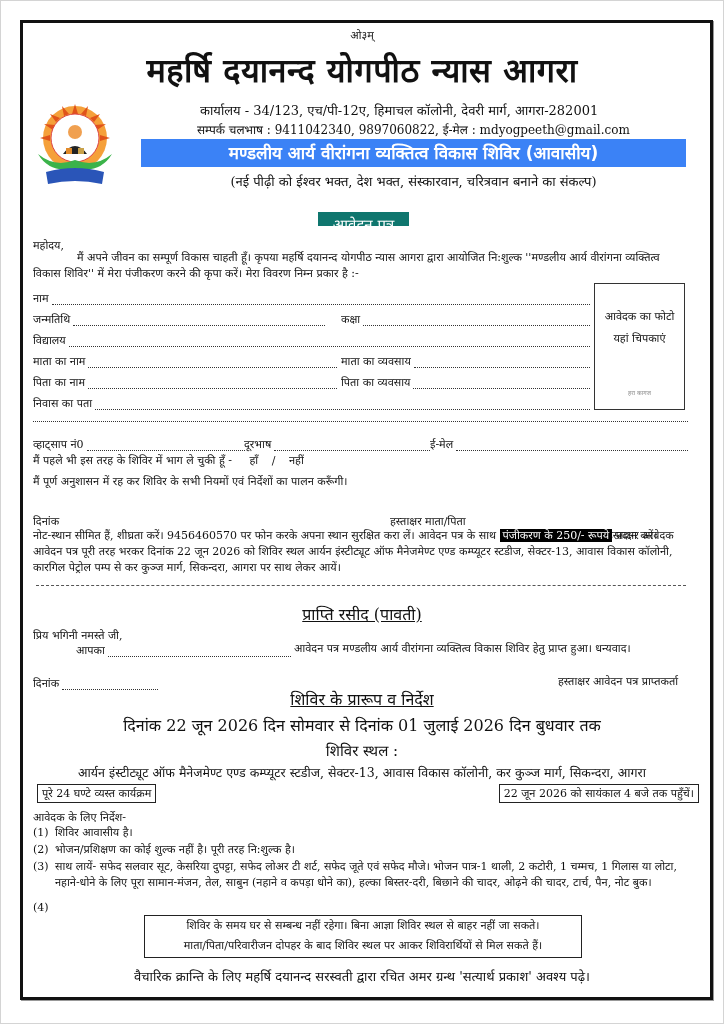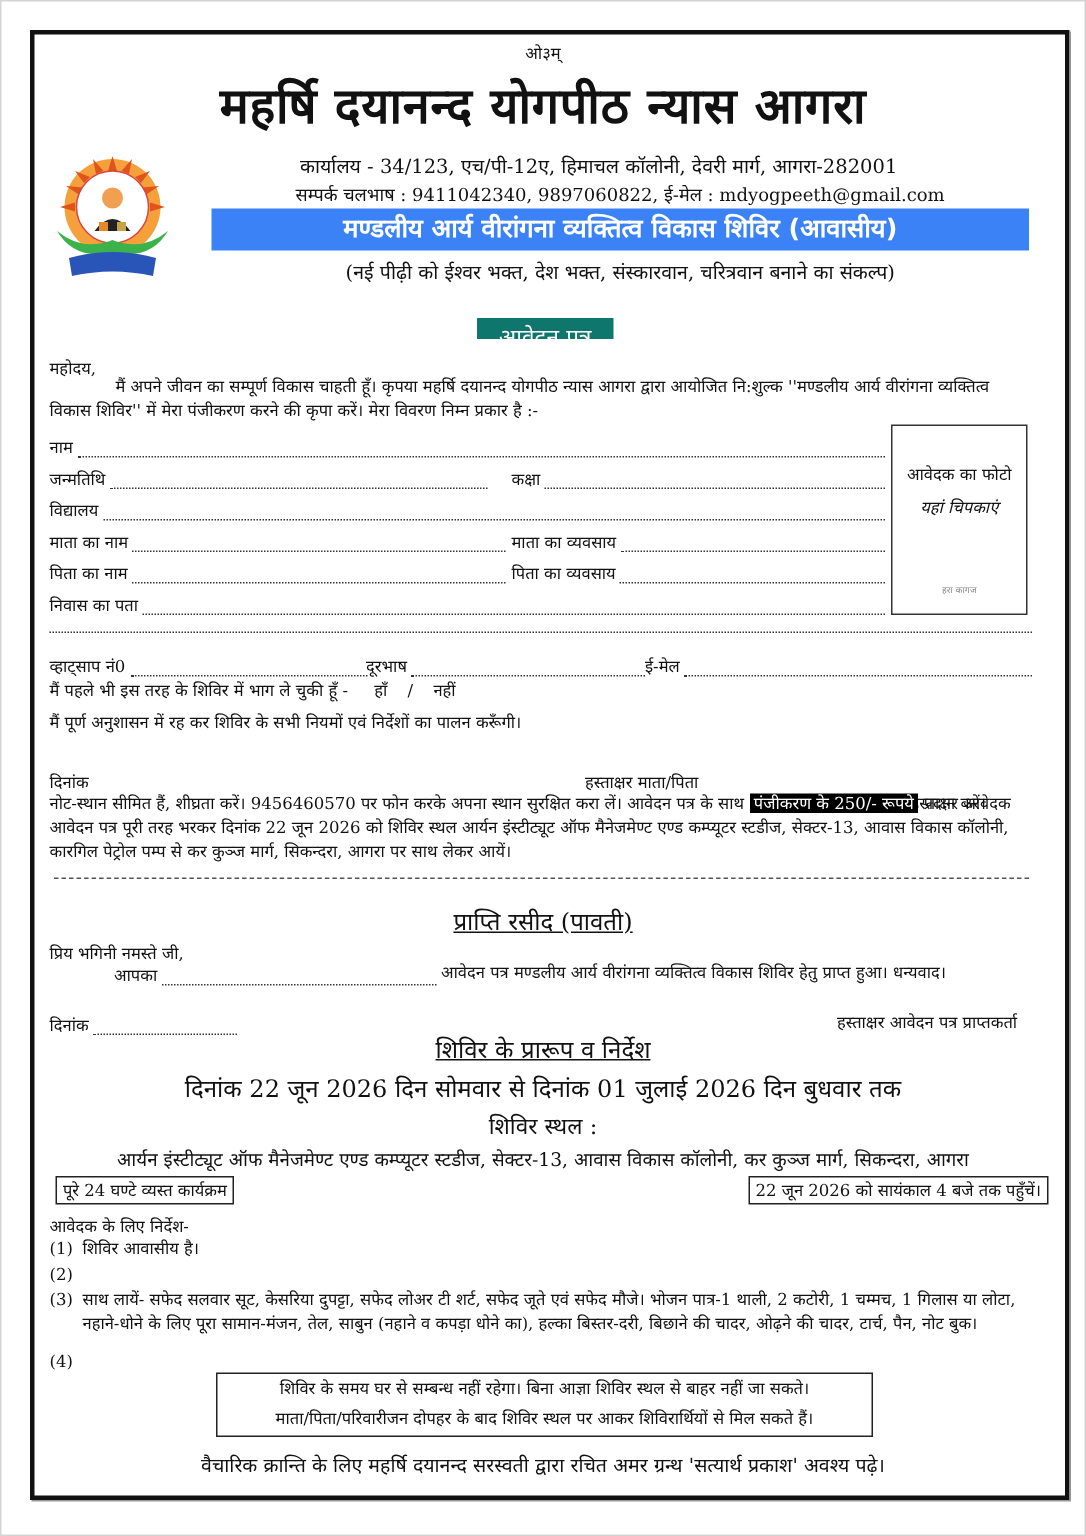--- a/index.html
+++ b/index.html
@@ -14,21 +14,21 @@
   .contact{left:197px;top:121px;font-size:12px;text-align:right;}
   .banner{position:absolute;left:141px;top:139px;width:545px;height:28px;background:#3b82f6;color:#fff;font-family:"DejaVu Sans","Liberation Sans",sans-serif;font-weight:bold;font-size:17px;line-height:28px;text-align:center;}
   .tagline{left:141px;width:545px;top:172px;text-align:center;font-size:13px;}
   .avedan{position:absolute;left:318px;top:212px;width:91px;height:14px;background:#0f766e;color:#fff;font-size:15px;line-height:27px;text-align:center;}
   .t12{font-size:11px;}
   .para{position:absolute;left:33px;width:650px;font-size:11px;line-height:16px;}
   .field{position:absolute;font-size:11px;display:flex;align-items:flex-end;}
   .dots{flex:1;border-bottom:1px dotted #333;height:9px;margin-left:3px;}
   .photo{position:absolute;left:594px;top:283px;width:91px;height:127px;border:1.5px solid #333;box-sizing:border-box;text-align:center;}
   .photo .l1{margin-top:24px;font-size:11px;}
-  .photo .l2{margin-top:7px;font-size:11px;font-style:italic;}
+  .photo .l2{margin-top:7px;font-size:11px;}
   .photo .hint{position:absolute;bottom:12px;left:0;width:100%;font-size:6px;color:#888;}
   .hilite{background:#000;color:#fff;padding:0 3px;}
   .dash{position:absolute;left:36px;width:650px;border-top:1px dashed #555;}
   .uline{text-decoration:underline;}
   .receipt-title{left:0;width:724px;top:603px;text-align:center;font-size:16px;}
   .h-sh{left:0;width:724px;top:688px;text-align:center;font-size:16px;}
   .h-dates{left:0;width:724px;top:714px;text-align:center;font-size:16px;}
   .h-venue-l{left:0;width:724px;top:740px;text-align:center;font-size:15px;}
   .h-venue{left:0;width:724px;top:764px;text-align:center;font-size:12.5px;}
   .box{position:absolute;border:1.5px solid #222;font-size:11px;line-height:17px;padding:0 4px;}
@@ -168,20 +168,21 @@
 <div class="box" style="left:37px;top:784px;">पूरे 24 घण्टे व्यस्त कार्यक्रम</div>
 <div class="box" style="right:25px;top:784px;">22 जून 2026 को सायंकाल 4 बजे तक पहुँचें।</div>
 
 <div class="abs t12" style="left:33px;top:809px;">आवेदक के लिए निर्देश-</div>
 <div class="li" style="top:825px;">
   <span class="n">(1)</span>
     <span>शिविर आवासीय है।</span>
 </div>
 <div class="li" style="top:842px;">
   <span class="n">(2)</span>
+    <span>भोजन/प्रशिक्षण का कोई शुल्क नहीं है। पूरी तरह  नि:शुल्क  है।</span>
 </div>
 <div class="li" style="top:859px;">
   <span class="n">(3)</span>
     <span>साथ लायें- सफेद सलवार सूट, केसरिया दुपट्टा, सफेद लोअर टी शर्ट, सफेद जूते एवं सफेद मौजे। भोजन पात्र-1 थाली, 2 कटोरी, 1 चम्मच, 1 गिलास या लोटा, नहाने-धोने के लिए पूरा सामान-मंजन, तेल, साबुन (नहाने व कपड़ा धोने का), हल्का बिस्तर-दरी, बिछाने की चादर, ओढ़ने की चादर, टार्च, पैन, नोट बुक।</span>
 </div>
 <div class="li" style="top:900px;">
   <span class="n">(4)</span>
 </div>
 
 <div class="rules-box">

